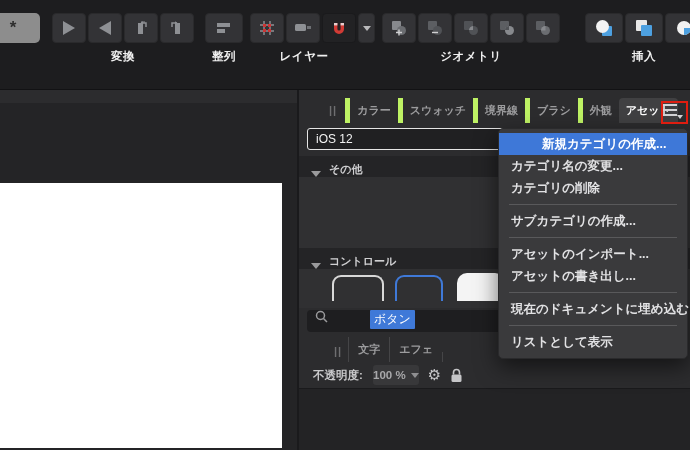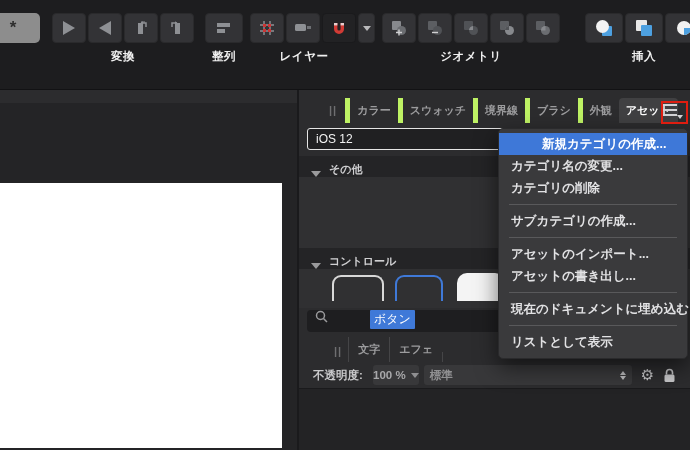--- a/index.html
+++ b/index.html
@@ -319,27 +319,20 @@
     <span class="btab">エフェ</span>
     <span class="btab" style="color:#454547;"></span>
   </div>
 
   <div class="oprow">
     <span class="oplabel">不透明度:</span>
     <span class="opval">
       <span>100 %</span>
       <span class="mini-arrow" style="border-top-color:#8f8f91;"></span>
     </span>
-    <span class="blend">
-      <span>標準</span>
-      <span class="stepper">
-          <b class="up"></b>
-          <b class="dn"></b>
-        </span>
-    </span>
     <span class="gear">⚙</span>
     <span class="lockwrap">
       <svg width="13" height="15" viewBox="0 0 13 15">
         <rect x="1.5" y="6.5" width="10" height="7.5" rx="1.5" fill="#c6c6c8"></rect>
         <path d="M3.5 6.5 V4.5 a3 3 0 0 1 6 0 V6.5" stroke="#c6c6c8" stroke-width="1.6" fill="none"></path>
       </svg>
     </span>
   </div>
 
   <div class="layers-empty"></div>

